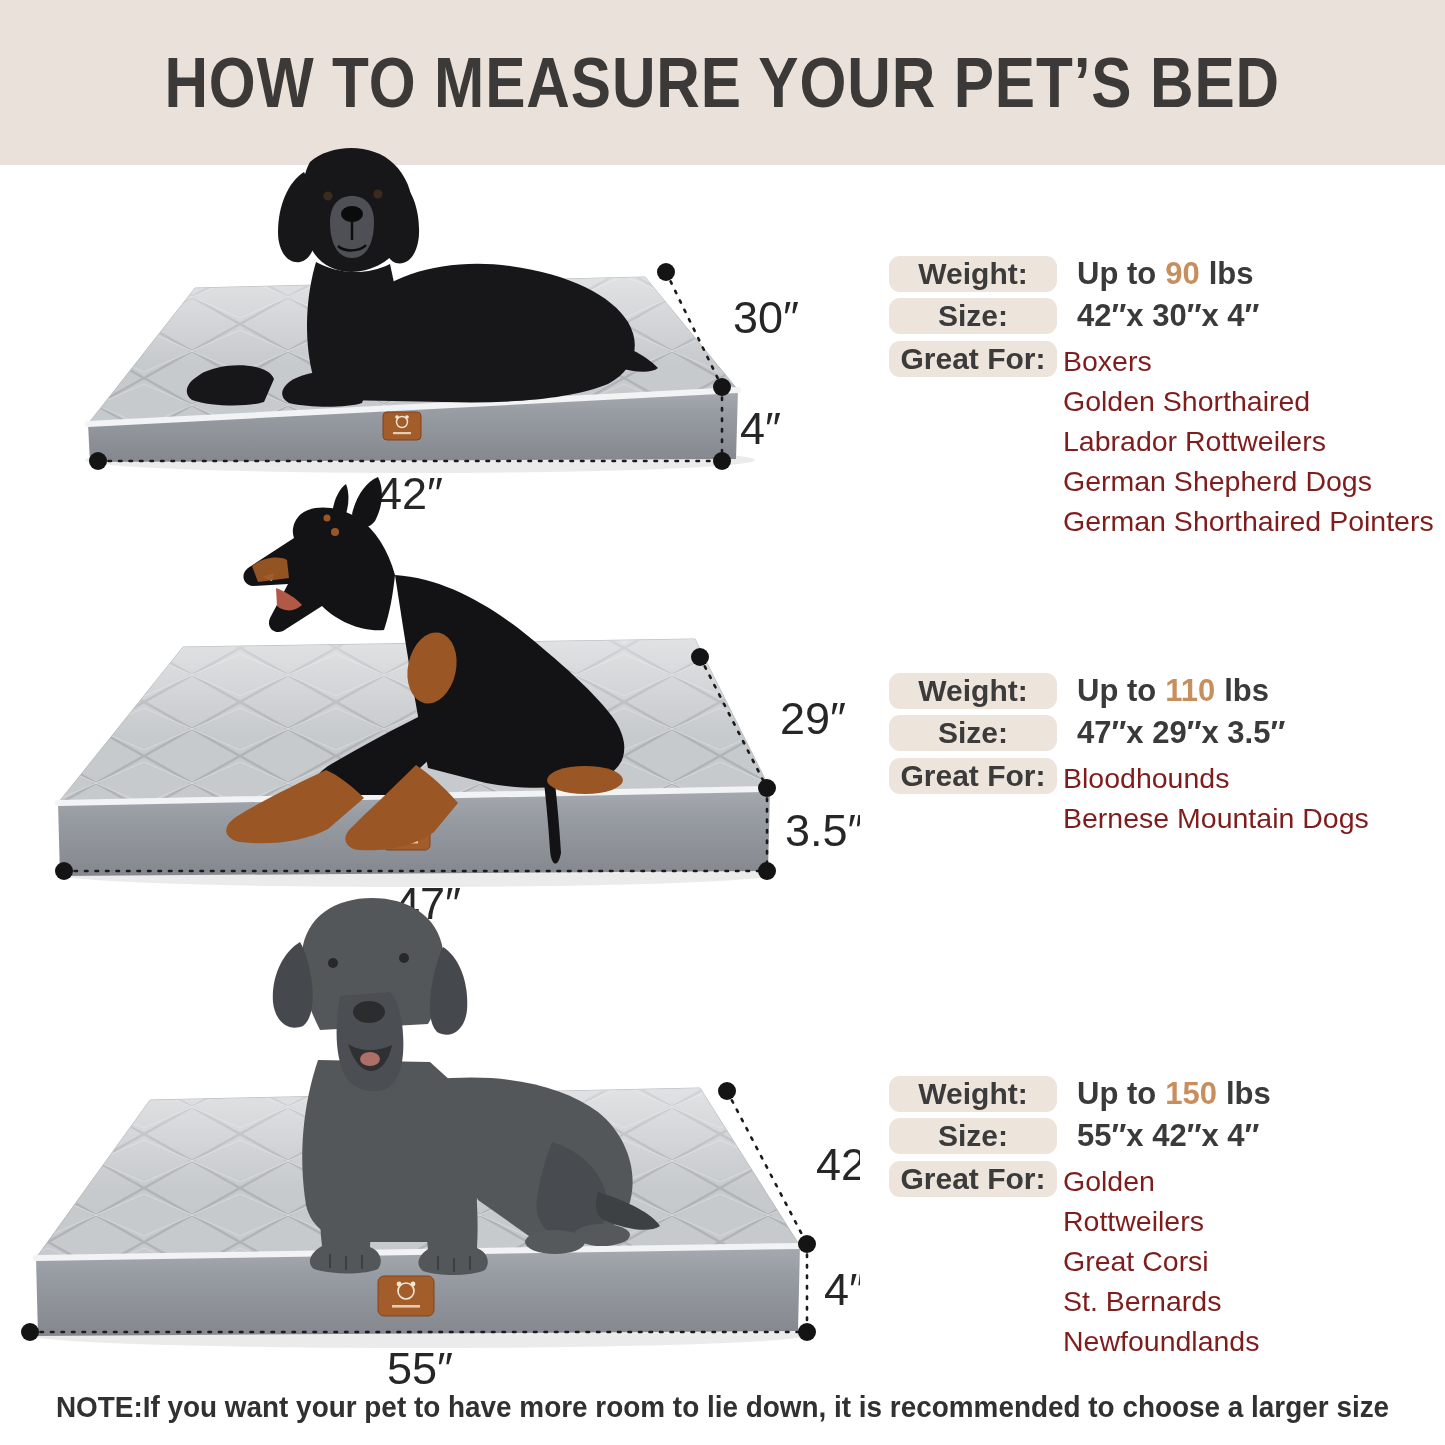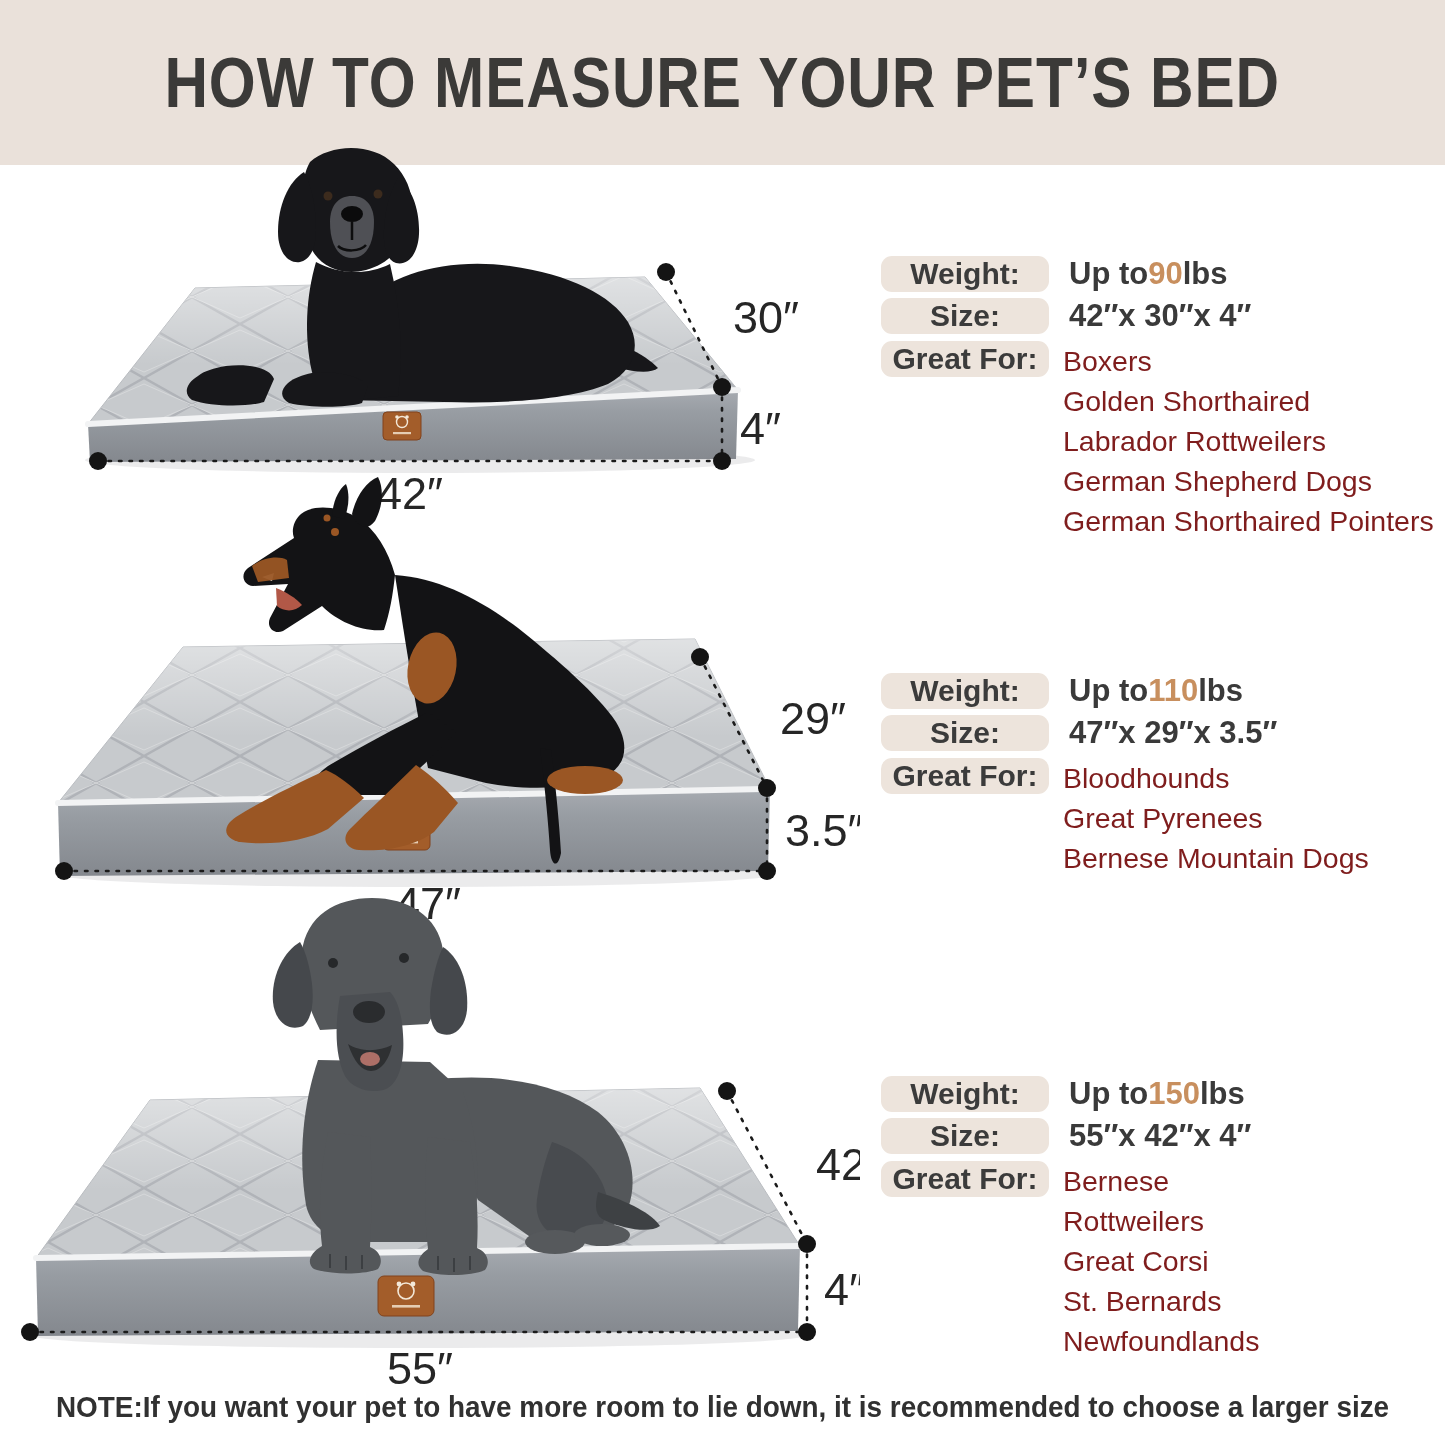--- a/index.html
+++ b/index.html
@@ -15,31 +15,31 @@
     margin:0;font-size:71px;font-weight:700;color:#3b3a38;letter-spacing:1px;
     white-space:nowrap;transform:scaleX(.85);transform-origin:center;
   }
   .scene{position:absolute;left:0;top:130px;}
   .scene text{font-family:"Liberation Sans",sans-serif;}
   .dim-label{font-size:45px;fill:#262626;}
   .info{position:absolute;left:877px;width:560px;height:300px;}
   #info-1{top:256px}
   #info-2{top:673px}
   #info-3{top:1076px}
-  .spec-row{position:absolute;left:4px;display:flex;align-items:center;height:36px;}
+  .spec-row{position:absolute;left:12px;display:flex;align-items:center;height:36px;}
   .row-1{top:0}
   .row-2{top:42px}
   .row-3{top:85px}
   .pill{
     width:168px;height:36px;background:#EDE4DC;border-radius:11px;
     display:flex;align-items:center;justify-content:center;
     font-weight:700;font-size:30px;color:#3b3b3b;flex:0 0 auto;
   }
   .val{margin-left:20px;font-size:31px;font-weight:700;color:#3a3a3a;white-space:nowrap;}
-  .val .sp{}
+  .val .sp{margin-left:9px;}
   .accent{color:#C88F5E;}
   .breeds{
     position:absolute;left:186px;top:85px;margin:0;padding:0;list-style:none;
     font-size:28.5px;font-weight:400;color:#7f1d1d;
   }
   .breeds li{height:40px;display:flex;align-items:center;white-space:nowrap;}
   .note{
     position:absolute;top:1390px;left:0;width:1445px;text-align:center;
     font-size:30px;font-weight:700;color:#313131;
     transform:scaleX(.93);transform-origin:center;white-space:nowrap;
@@ -242,41 +242,40 @@
   </div>
   <div class="spec-row row-2">
     <div class="pill">Size:</div>
     <div class="val">47″x 29″x 3.5″</div>
   </div>
   <div class="spec-row row-3">
     <div class="pill">Great For:</div>
   </div>
   <ul class="breeds">
     <li>Bloodhounds</li>
-    <li>Great Pyrenees</li>
     <li>Bernese Mountain Dogs</li>
   </ul>
 </div>
 
 <div class="info" id="info-3">
   <div class="spec-row row-1">
     <div class="pill">Weight:</div>
     <div class="val">
       <span>Up to</span><span class="sp accent">150</span><span class="sp">lbs</span>
     </div>
   </div>
   <div class="spec-row row-2">
     <div class="pill">Size:</div>
     <div class="val">55″x 42″x 4″</div>
   </div>
   <div class="spec-row row-3">
     <div class="pill">Great For:</div>
   </div>
   <ul class="breeds">
-    <li>Bernese</li>
+    <li>Golden</li>
     <li>Rottweilers</li>
     <li>Great Corsi</li>
     <li>St. Bernards</li>
     <li>Newfoundlands</li>
   </ul>
 </div>
 
 <div class="note">NOTE:If you want your pet to have more room to lie down, it is recommended to choose a larger size</div>
 
 </body></html>

